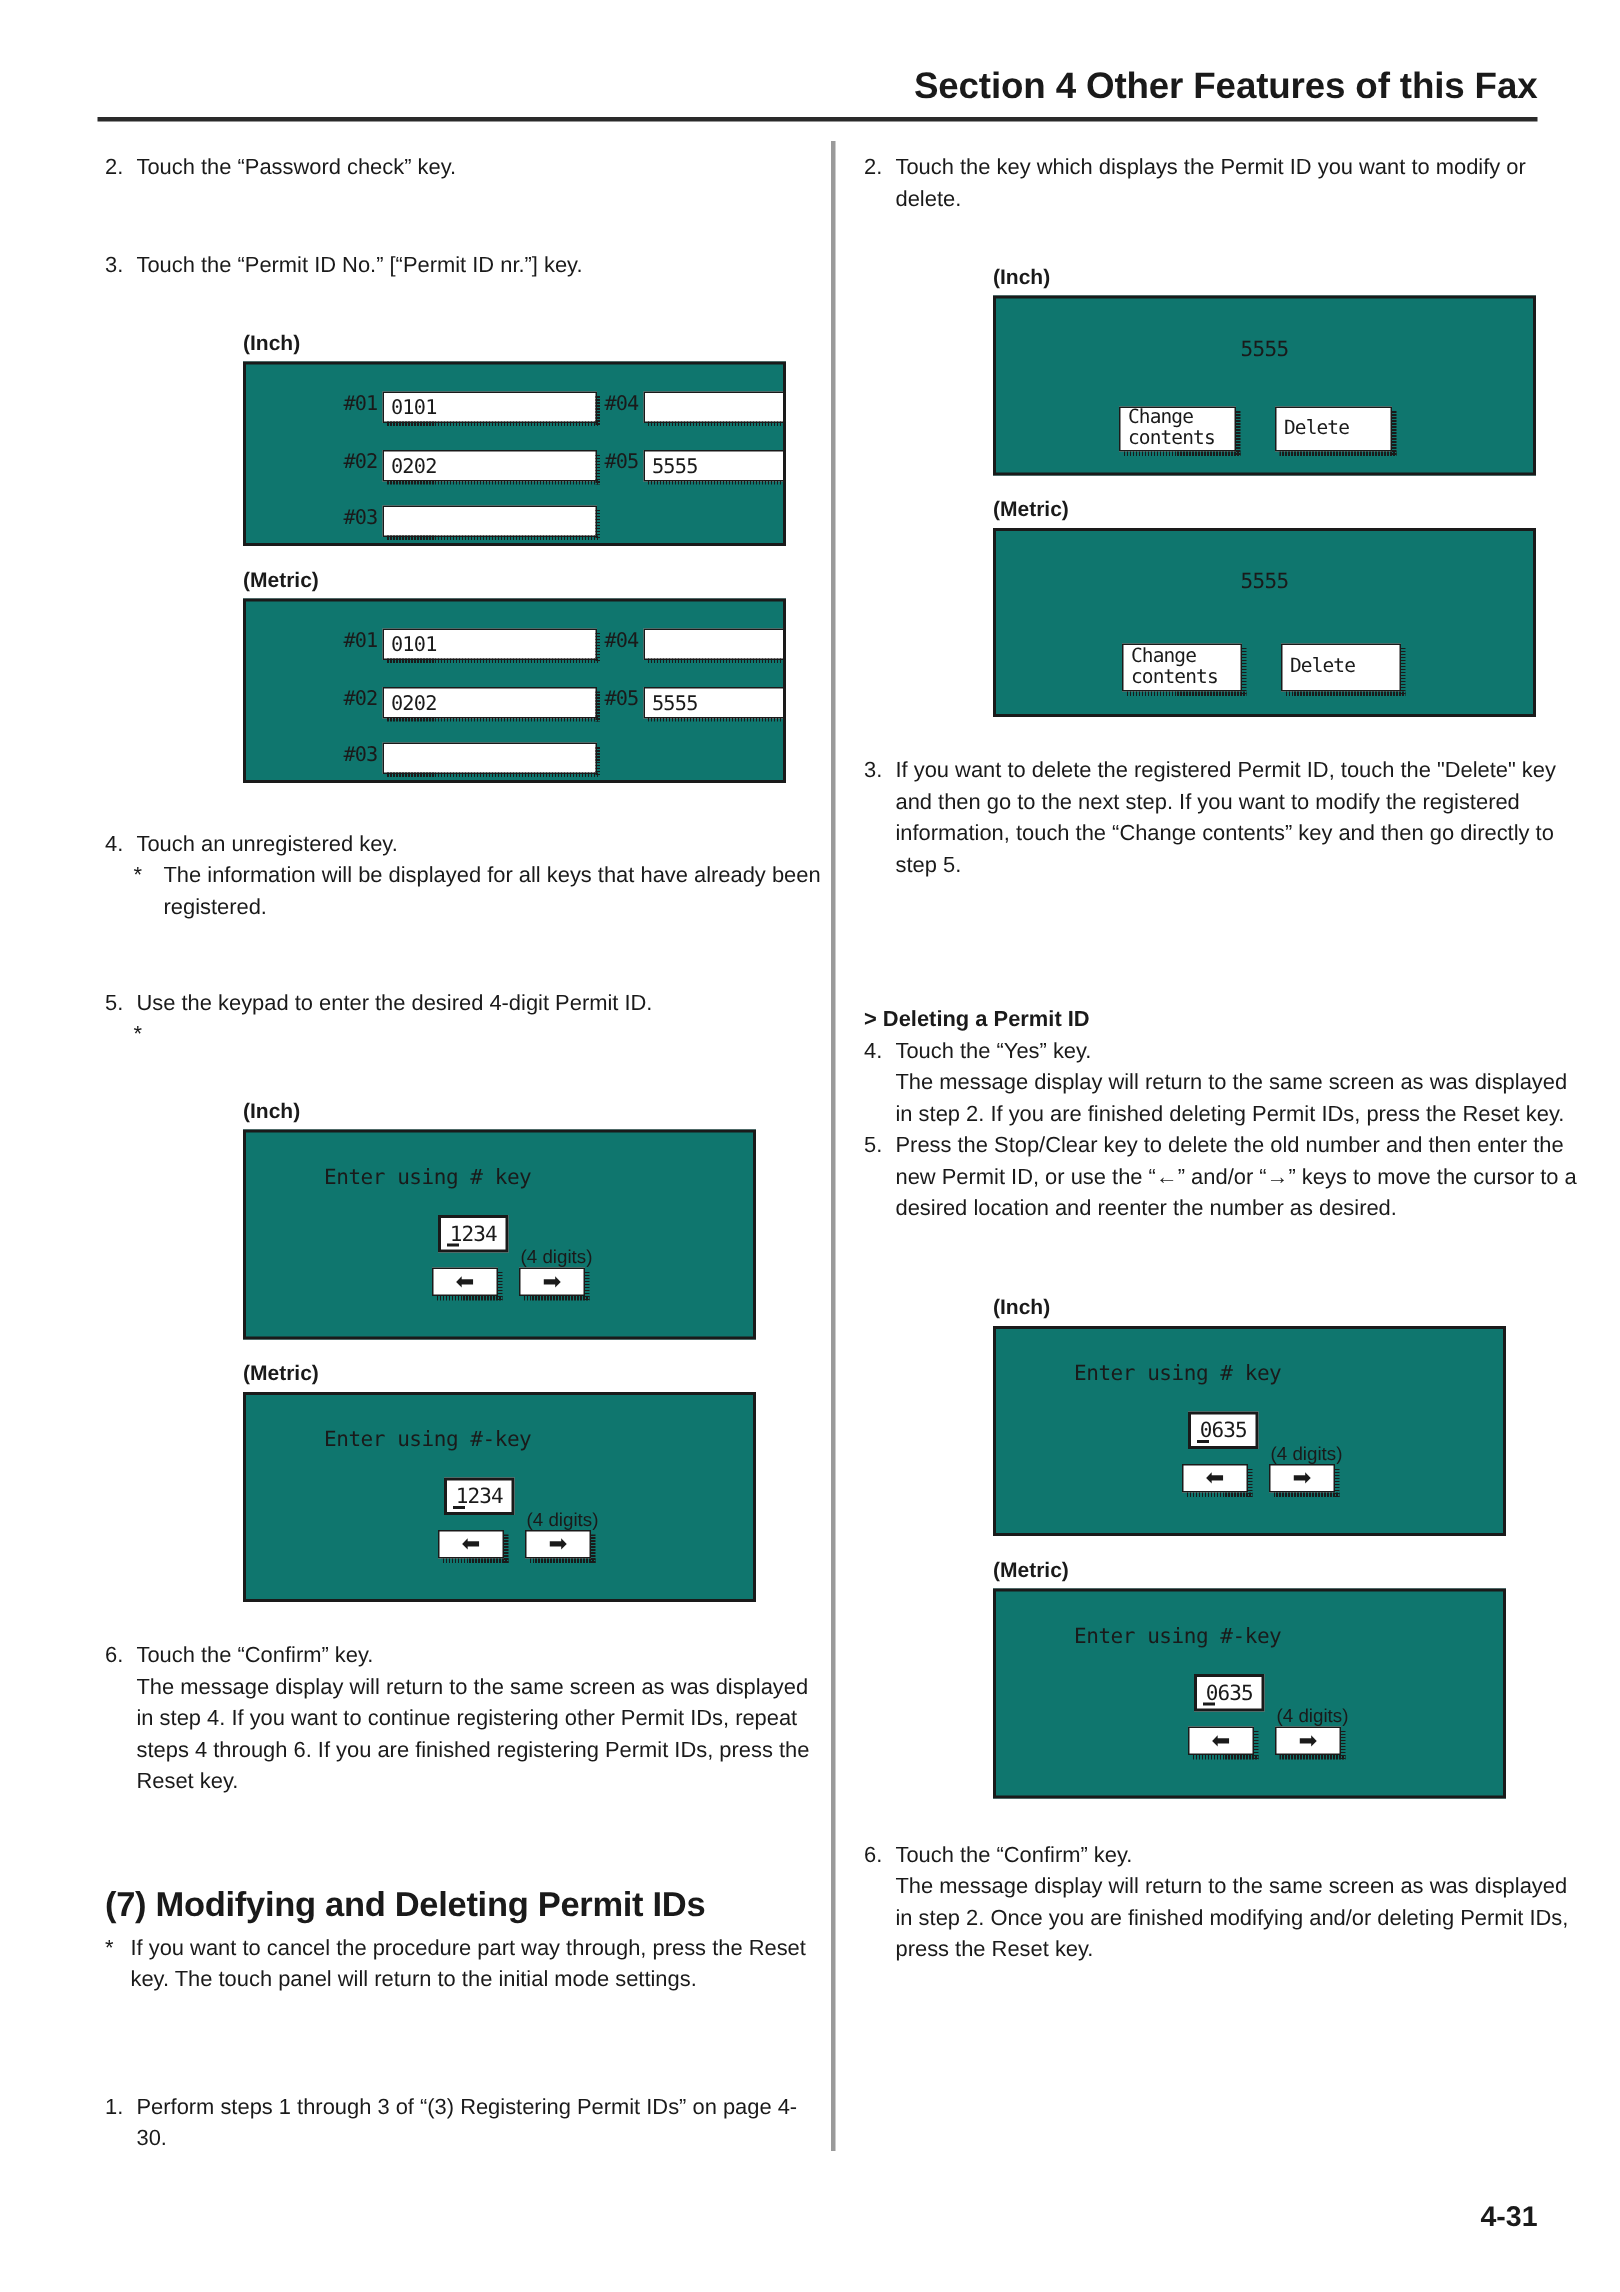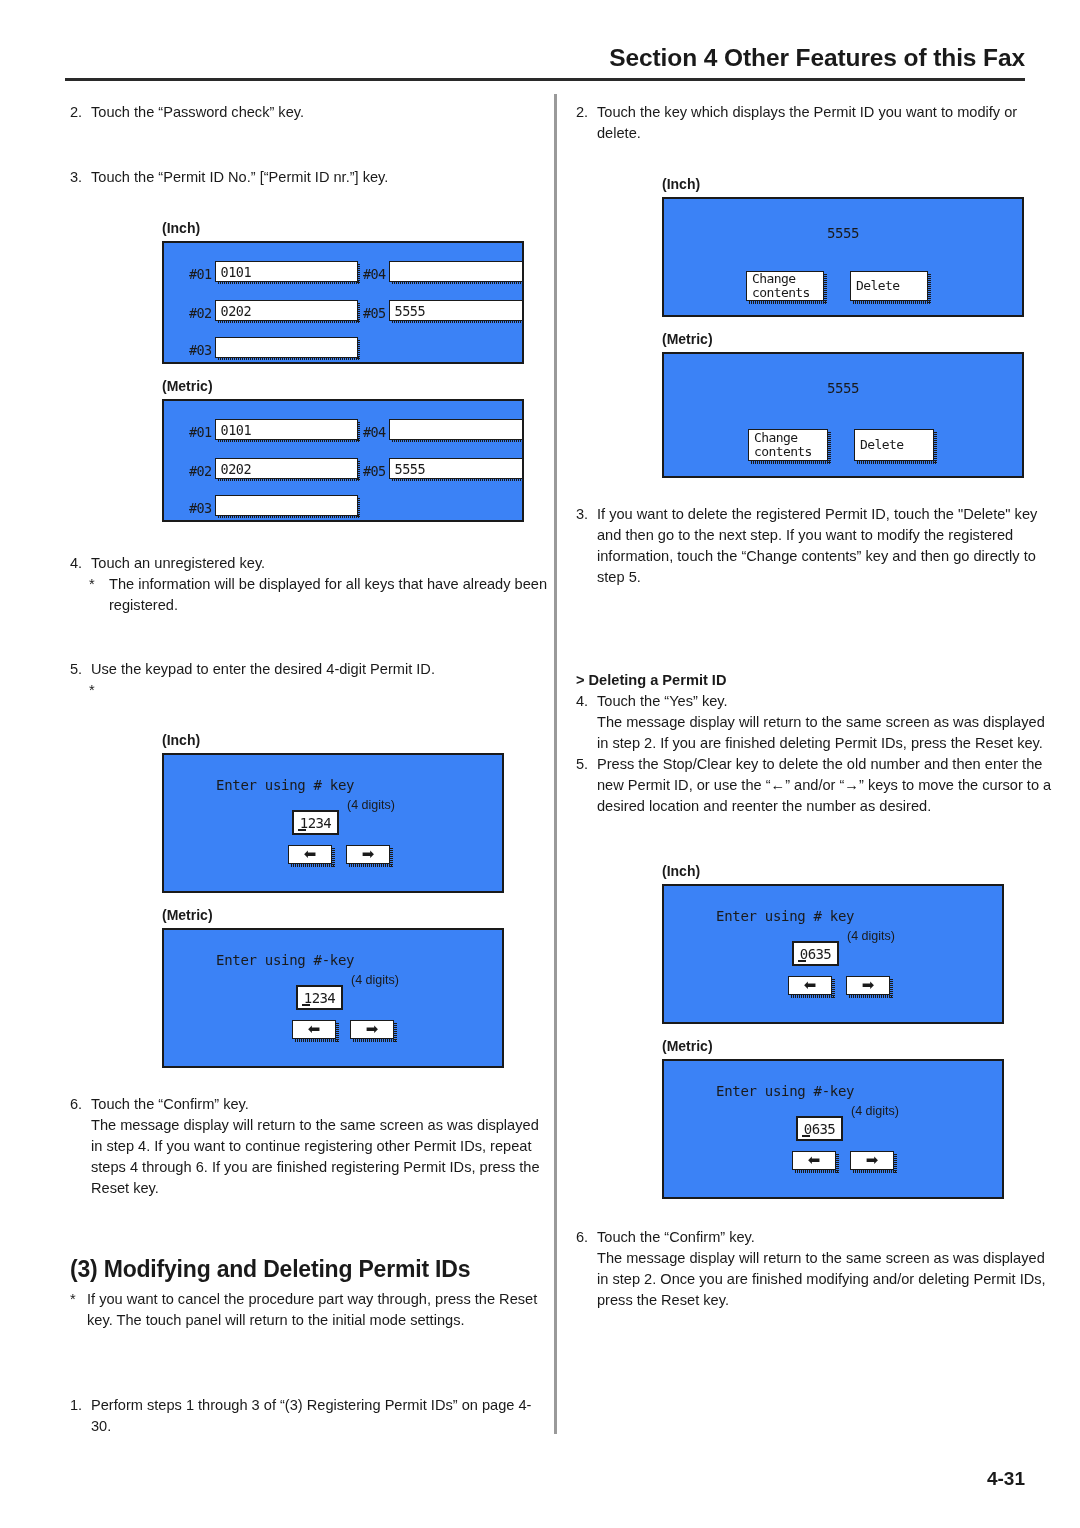--- a/index.html
+++ b/index.html
@@ -114,31 +114,32 @@
   .fig { position: relative; }
   .fig-label {
     font-size: 14px;
     font-weight: bold;
     line-height: 20px;
     margin-bottom: 3px;
   }
   .lcd {
     position: relative;
     border: 2px solid #1a1a1a;
-    background: #3b82f6;
+    background: #0f766e;
     overflow: hidden;
     box-sizing: border-box;
   }
 
   
   .lcd-keys { width: 362px; height: 123px; }
   .keyrow {
     position: absolute;
     display: flex;
-    align-items: flex-end;
+    align-items: flex-start;
+    margin-left: 40px;
   }
   .keylabel {
     font-family: "DejaVu Sans Mono", monospace;
     font-size: 13.5px;
     letter-spacing: -0.6px;
     margin-right: 3px;
     white-space: nowrap;
   }
   .keybox {
     position: relative;
@@ -252,21 +253,21 @@
     position: absolute;
     left: 4px;
     bottom: 2px;
     width: 8px;
     height: 1.6px;
     background: #1a1a1a;
   }
   .digits-note {
     position: absolute;
     left: 183px;
-    top: 43px;
+    top: 76px;
     font-size: 12.5px;
     white-space: nowrap;
   }
   .arrowkey {
     position: absolute;
     width: 44px;
     height: 19px;
     border: 1.8px solid #1a1a1a;
     box-sizing: border-box;
     background: #fff;
@@ -454,21 +455,21 @@
       </div>
     </div>
   </div>
 
   <div class="step" style="margin-top:26px;">
     <span class="num">6.</span>
     <span>Touch the “Confirm” key.</span>
   </div>
   <div class="cont">The message display will return to the same screen as was displayed in step 4. If you want to continue registering other Permit IDs, repeat steps 4 through 6. If you are finished registering Permit IDs, press the Reset key.</div>
 
-  <div class="section-heading" style="margin-top:55px;">(3) Modifying and Deleting Permit IDs</div>
+  <div class="section-heading" style="margin-top:55px;">(7) Modifying and Deleting Permit IDs</div>
   <div class="bullet-flush" style="margin-top:5px;">
     <span class="star">*</span>
     <span>If you want to cancel the procedure part way through, press the Reset key. The touch panel will return to the initial mode settings.</span>
   </div>
 
   <div class="step" style="margin-top:64px;">
     <span class="num">1.</span>
     <span>Perform steps 1 through 3 of “(3) Registering Permit IDs” on page 4-30.</span>
   </div>
 

